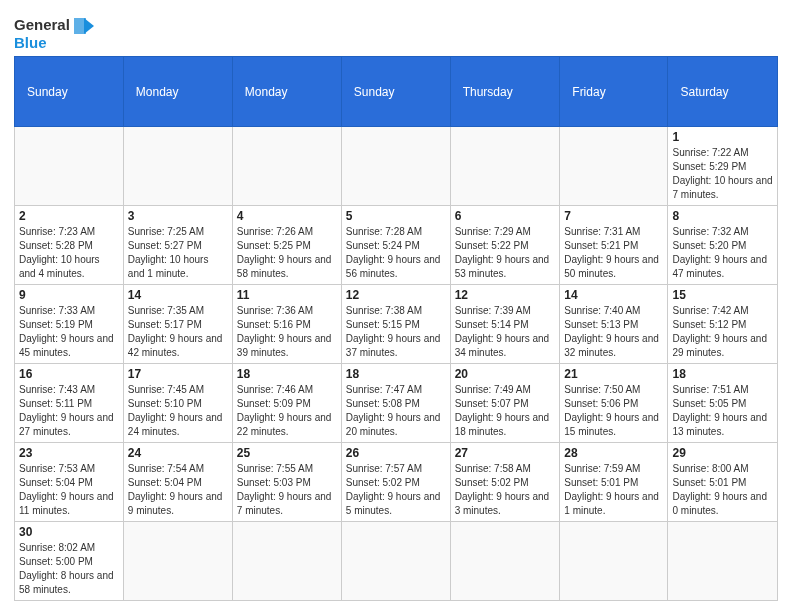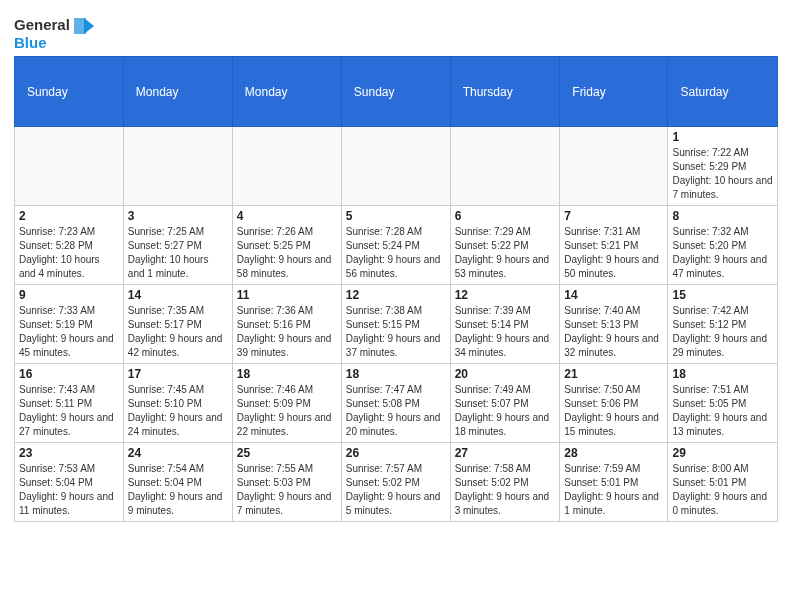--- a/index.html
+++ b/index.html
@@ -233,14 +233,26 @@
         </td>
         <td>
           <span class="day-number">28</span>
           <div class="day-info">Sunrise: 7:59 AM<br>Sunset: 5:01 PM<br>Daylight: 9 hours and 1 minute.</div>
         </td>
         <td>
           <span class="day-number">29</span>
           <div class="day-info">Sunrise: 8:00 AM<br>Sunset: 5:01 PM<br>Daylight: 9 hours and 0 minutes.</div>
         </td>
       </tr>
+      <tr>
+        <td>
+          <span class="day-number">30</span>
+          <div class="day-info">Sunrise: 8:02 AM<br>Sunset: 5:00 PM<br>Daylight: 8 hours and 58 minutes.</div>
+        </td>
+        <td class="empty"></td>
+        <td class="empty"></td>
+        <td class="empty"></td>
+        <td class="empty"></td>
+        <td class="empty"></td>
+        <td class="empty"></td>
+      </tr>
     </tbody>
 </table>
 
 </body></html>

